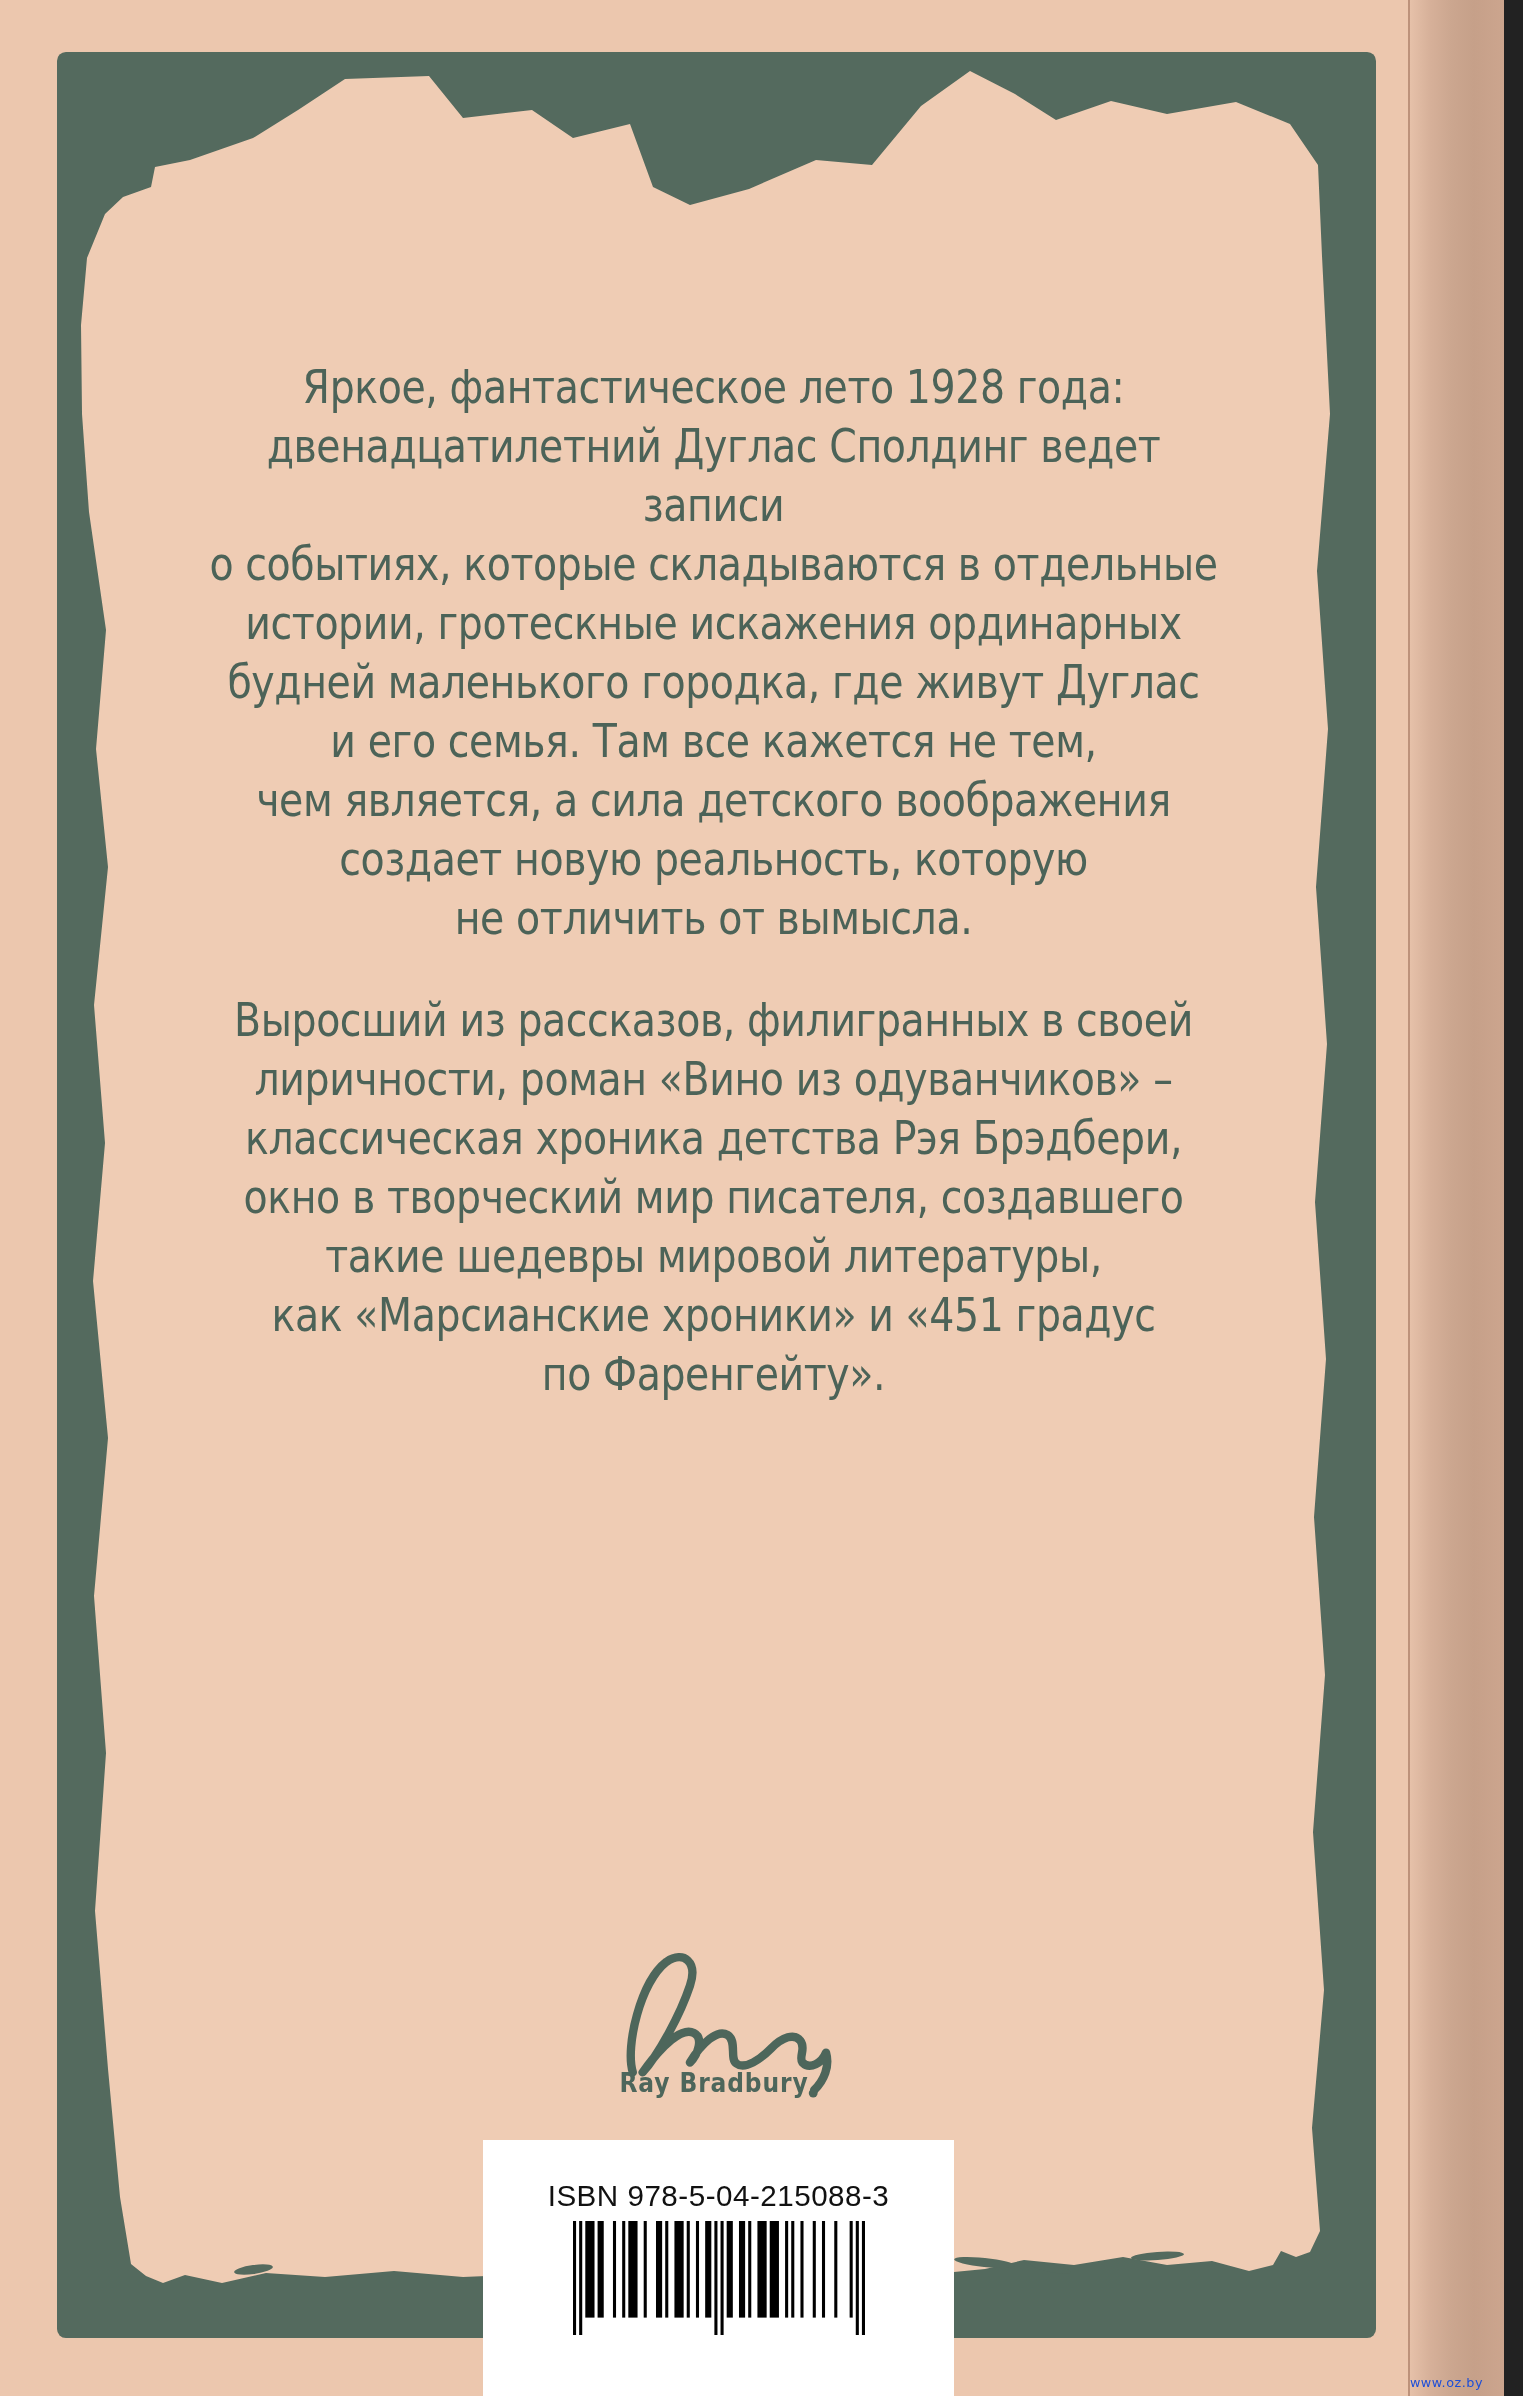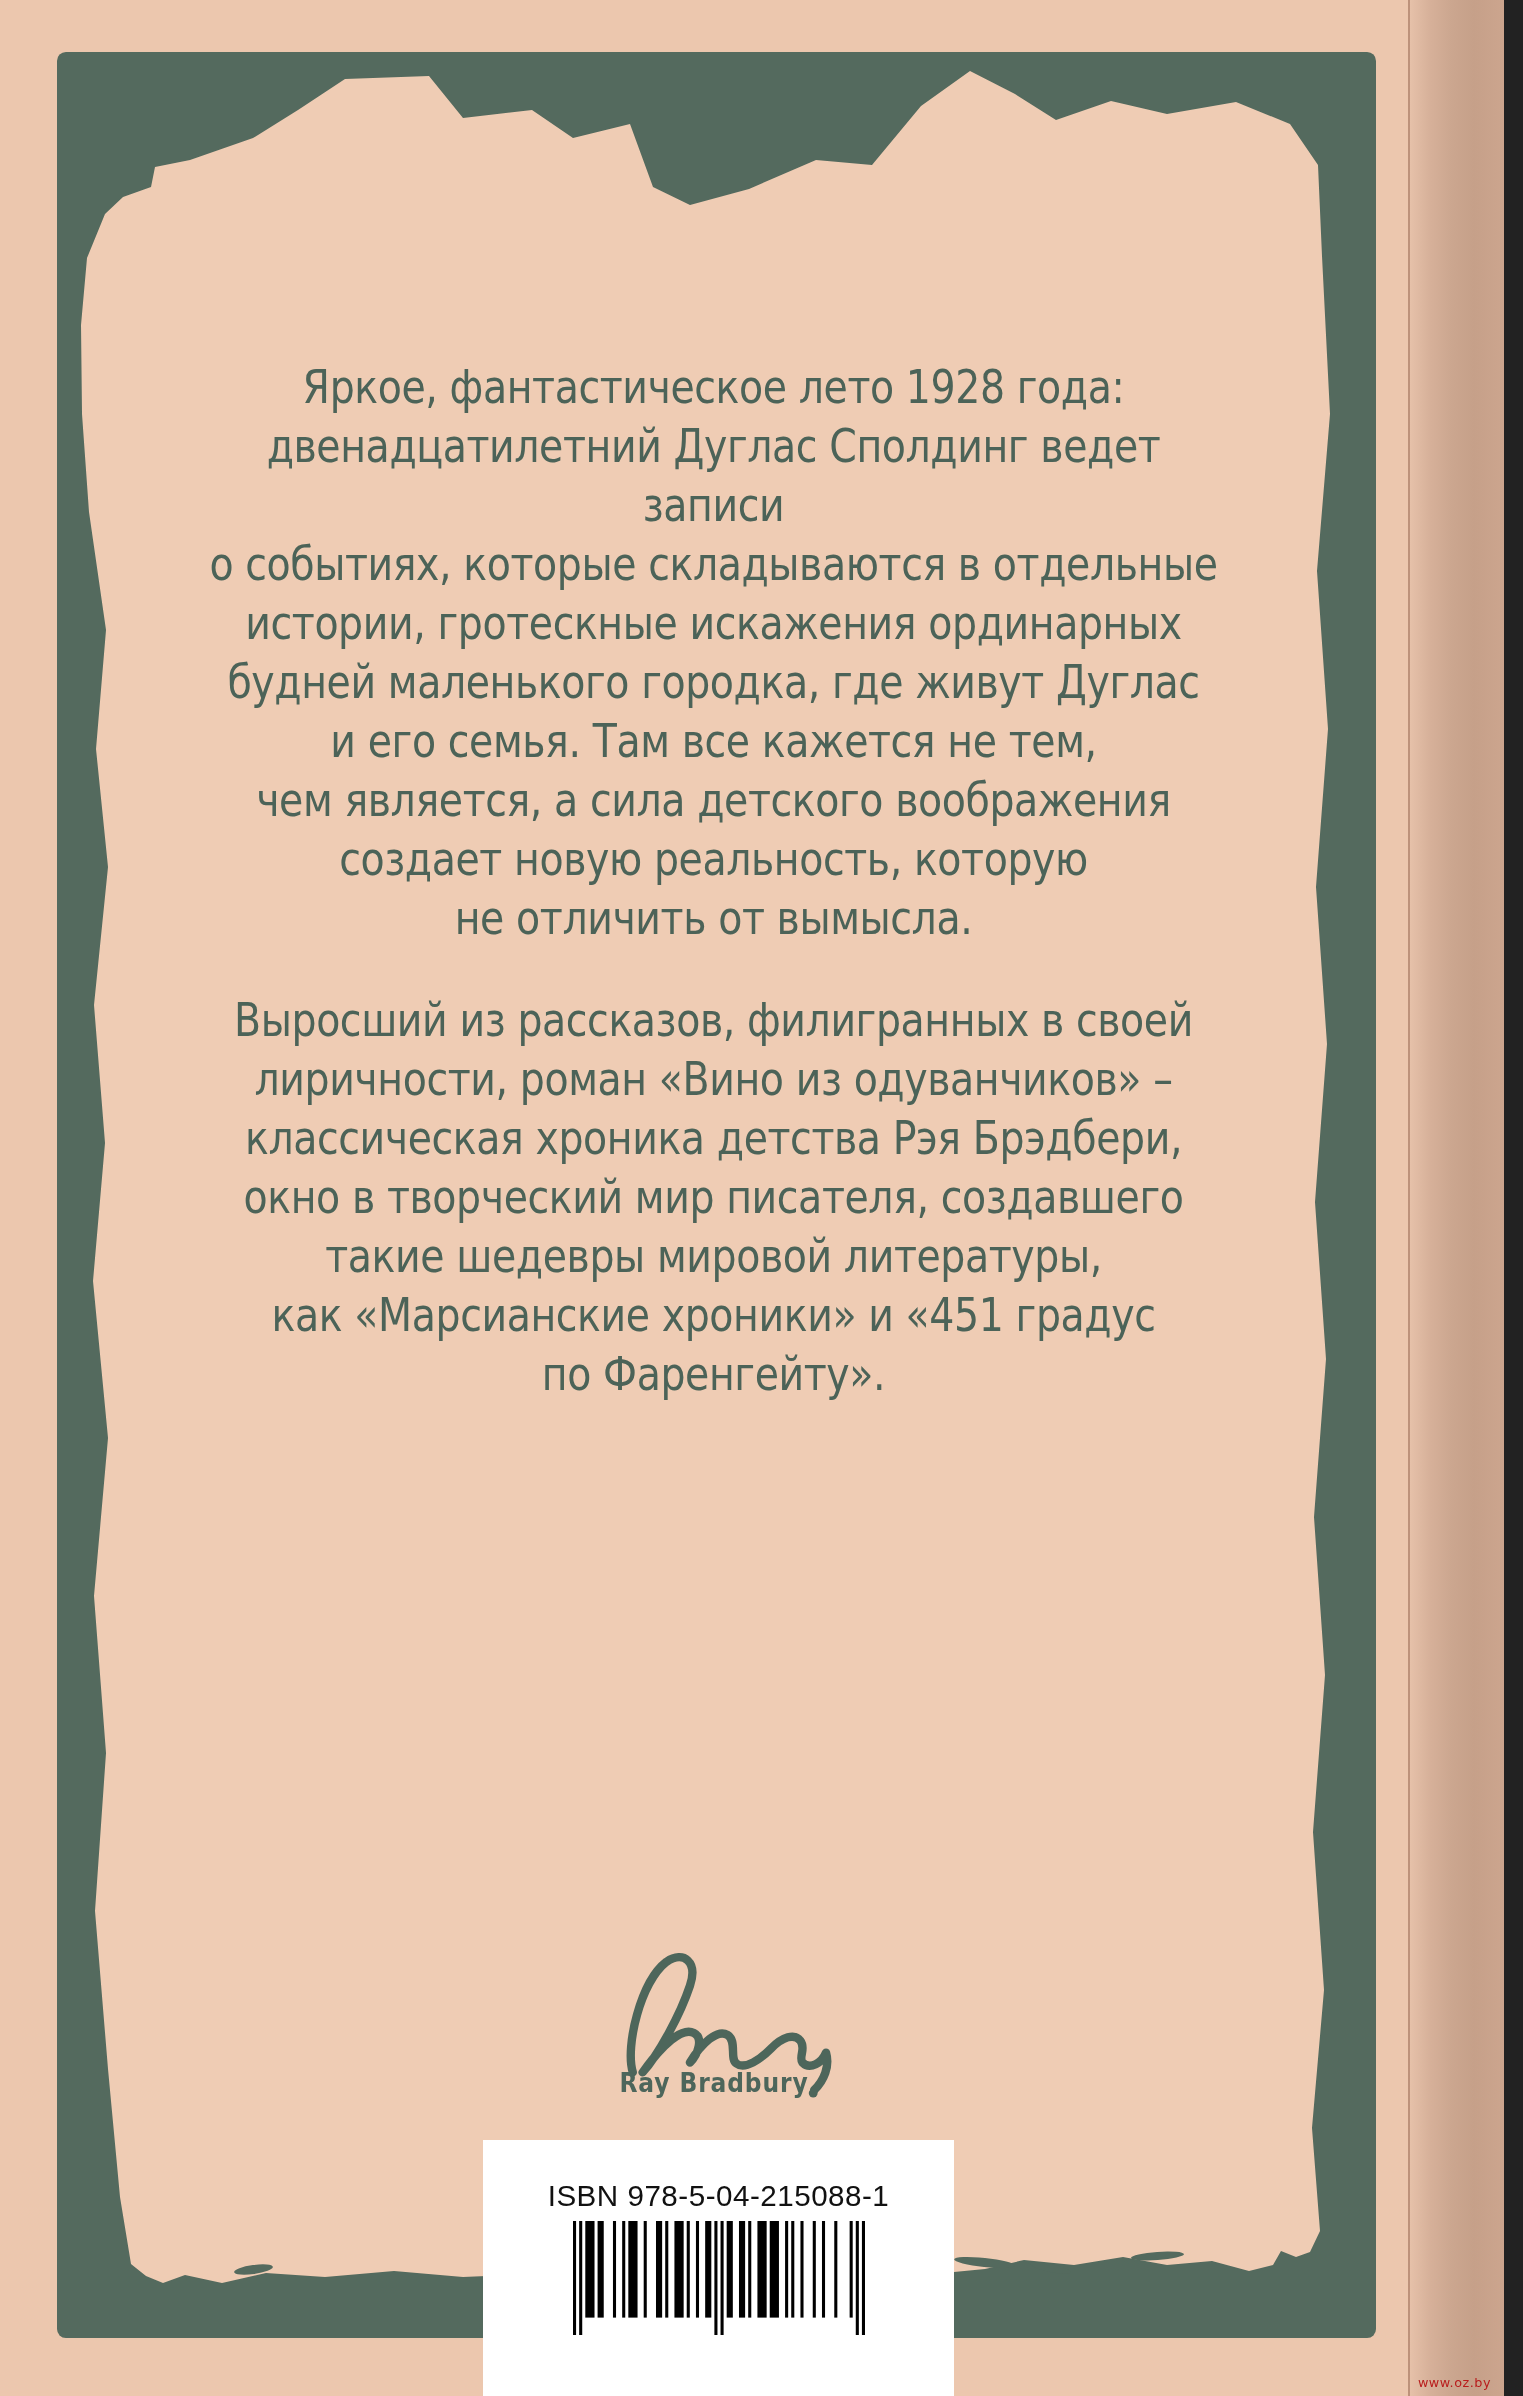--- a/index.html
+++ b/index.html
@@ -124,22 +124,22 @@
   .edge-strip {
     position: absolute;
     right: 0; top: 0;
     width: 94px; height: 2397px;
     background: linear-gradient(90deg,
       #e6c1a9 0%, #d6b099 22%, #cba68f 45%, #c6a089 68%, #cca58e 100%);
     border-left: 2px solid rgba(170, 125, 100, 0.45);
   }
   .watermark {
     position: absolute;
-    right: 13px; bottom: 6.9px;
-    color: #b91c1c;
+    right: 21px; bottom: 6.9px;
+    color: #1d4ed8;
     font-size: 12.8px;
     letter-spacing: 0.5px;
   }
 </style>
 </head>
 <body>
 
 <div class="cover">
 
   <div class="frame"></div>
@@ -182,21 +182,21 @@
              C 166 86, 178 82, 184 90
              C 190 98, 182 106, 186 112
              C 194 120, 206 112, 210 102
              C 214 116, 208 130, 198 140"></path>
     <circle cx="197" cy="143" r="4.5" fill="#4d665b" stroke="none"></circle>
   </svg>
 
   <div class="sig-name">Ray Bradbury</div>
 
   <div class="isbn-box">
-    <div class="isbn-label">ISBN 978-5-04-215088-1</div>
+    <div class="isbn-label">ISBN 978-5-04-215088-3</div>
     <svg class="barcode" viewBox="0 0 295 118" preserveAspectRatio="none">
         <rect x="0.00" y="0" width="3.11" height="118"></rect>
         <rect x="6.21" y="0" width="3.11" height="118"></rect>
         <rect x="12.42" y="0" width="9.32" height="100"></rect>
         <rect x="24.84" y="0" width="6.21" height="100"></rect>
         <rect x="40.37" y="0" width="3.11" height="100"></rect>
         <rect x="49.68" y="0" width="3.11" height="100"></rect>
         <rect x="55.89" y="0" width="9.32" height="100"></rect>
         <rect x="71.42" y="0" width="3.11" height="100"></rect>
         <rect x="83.84" y="0" width="6.21" height="100"></rect>

